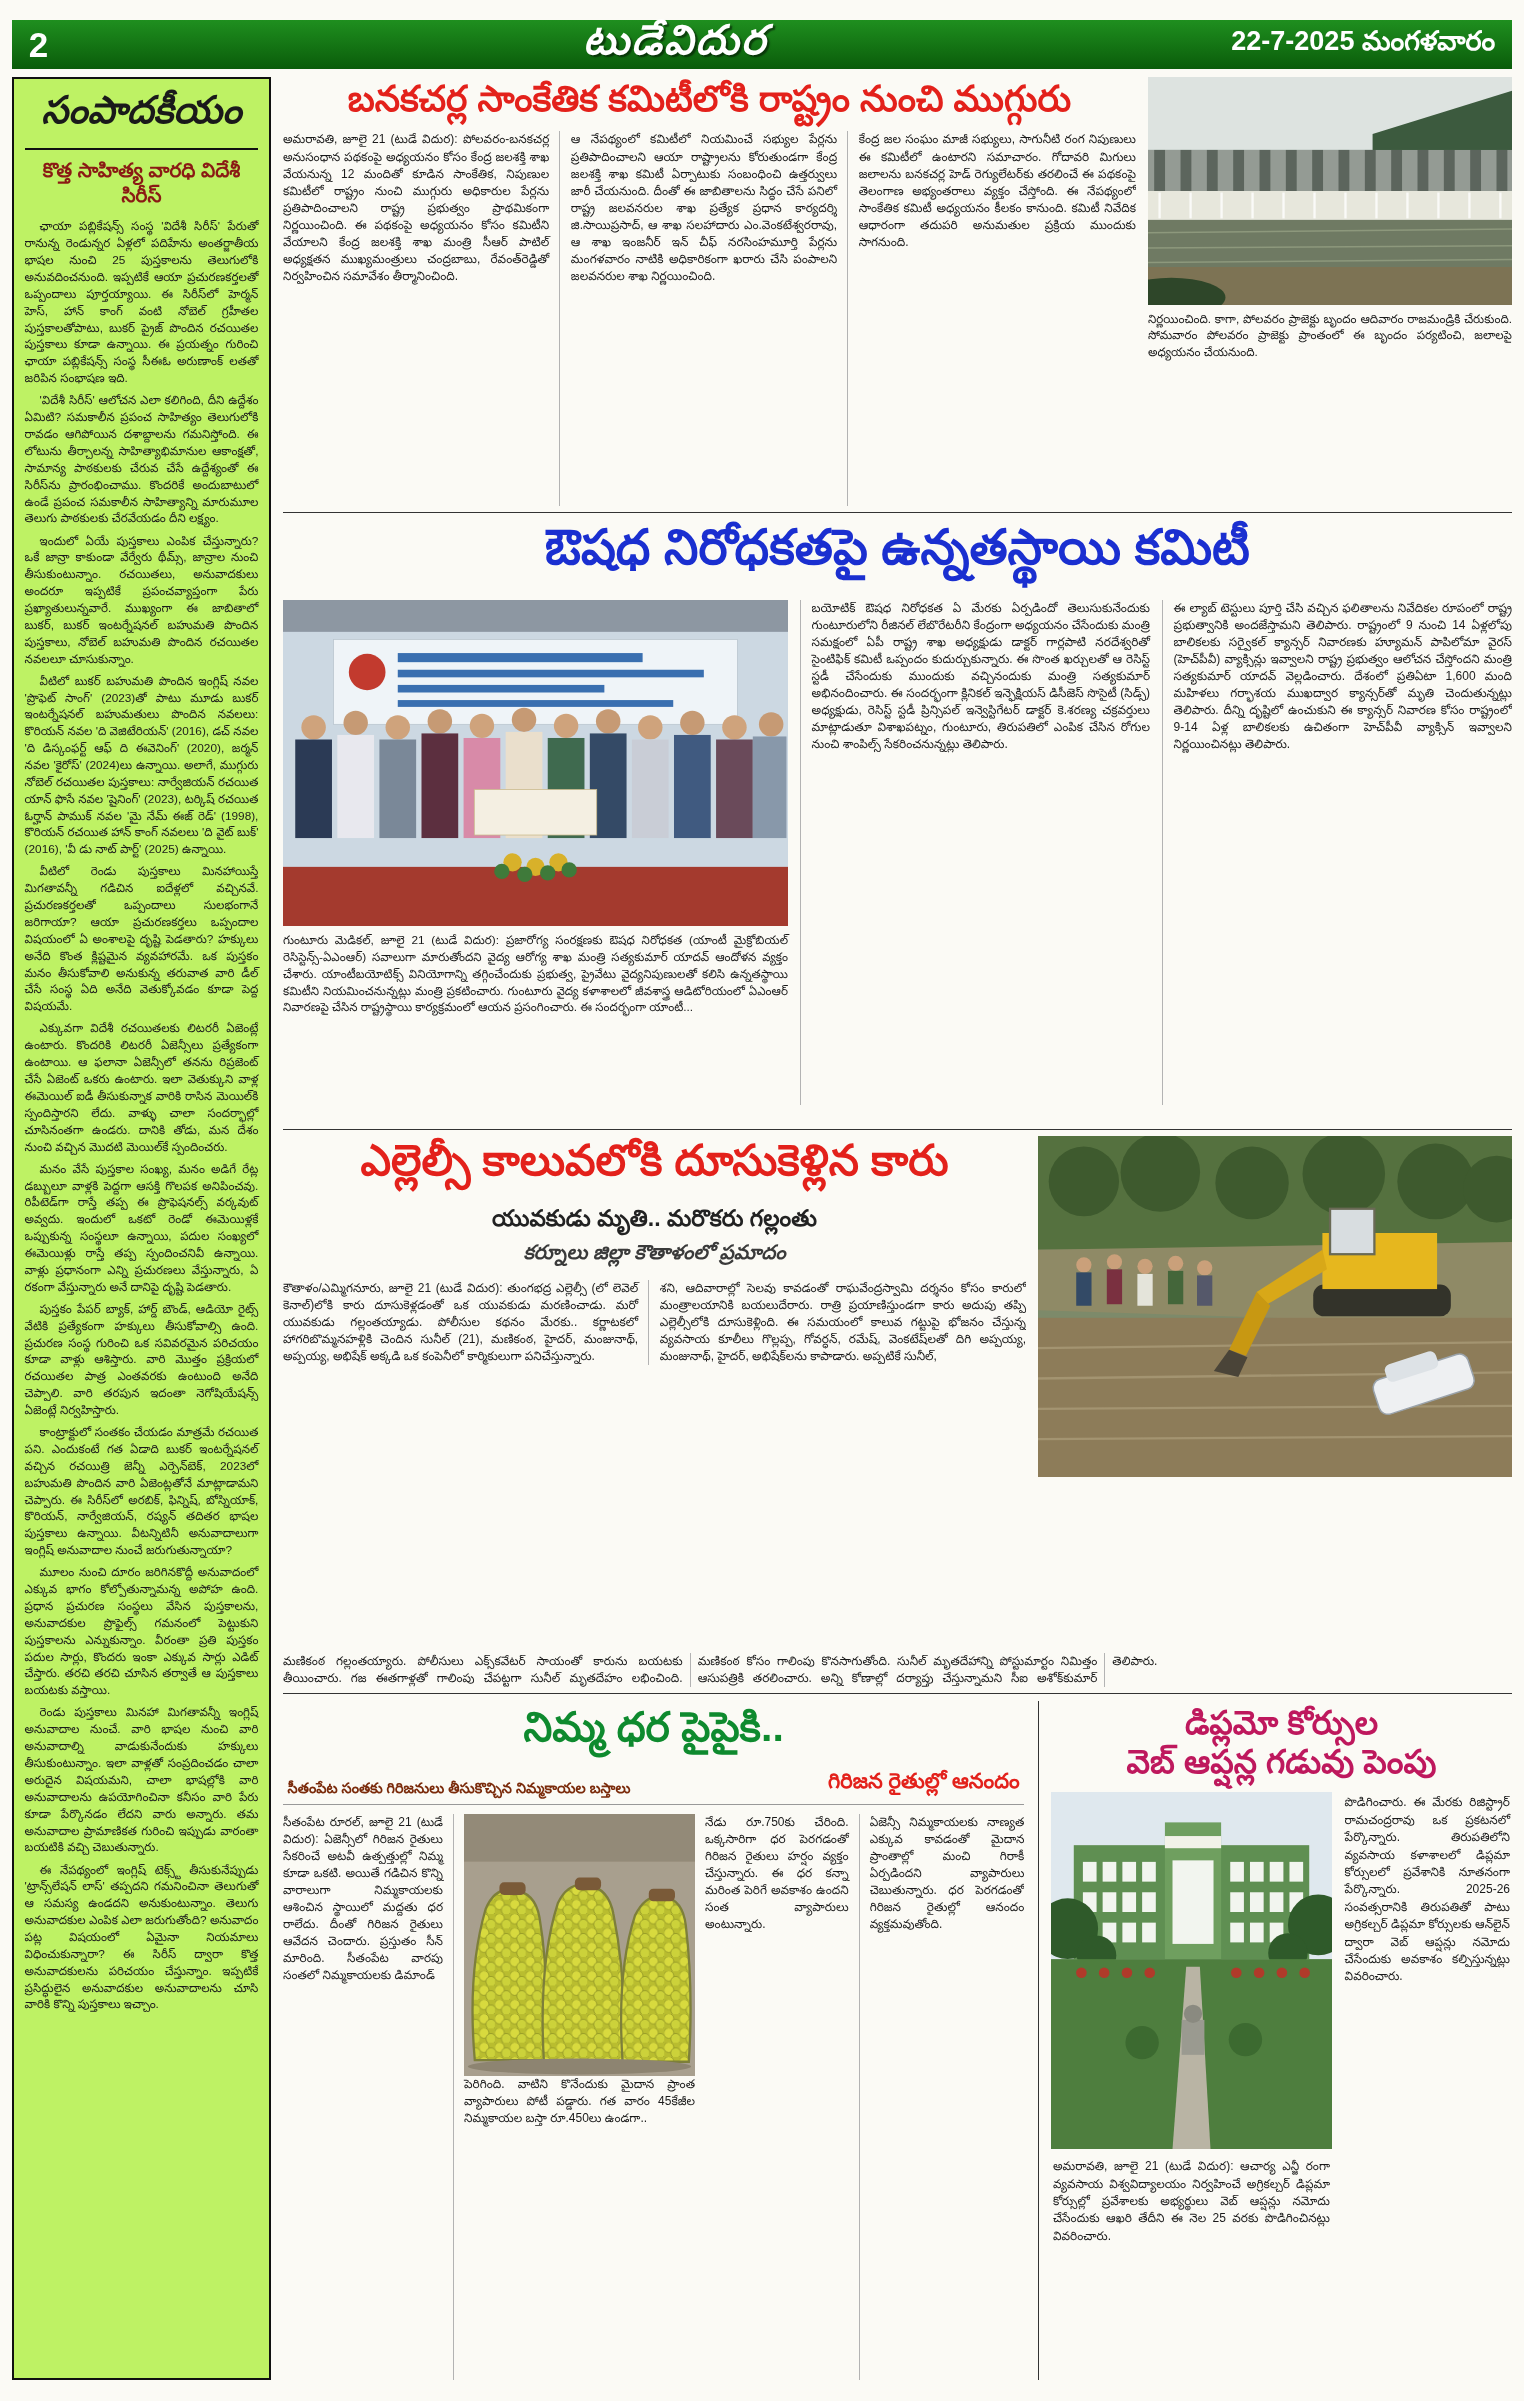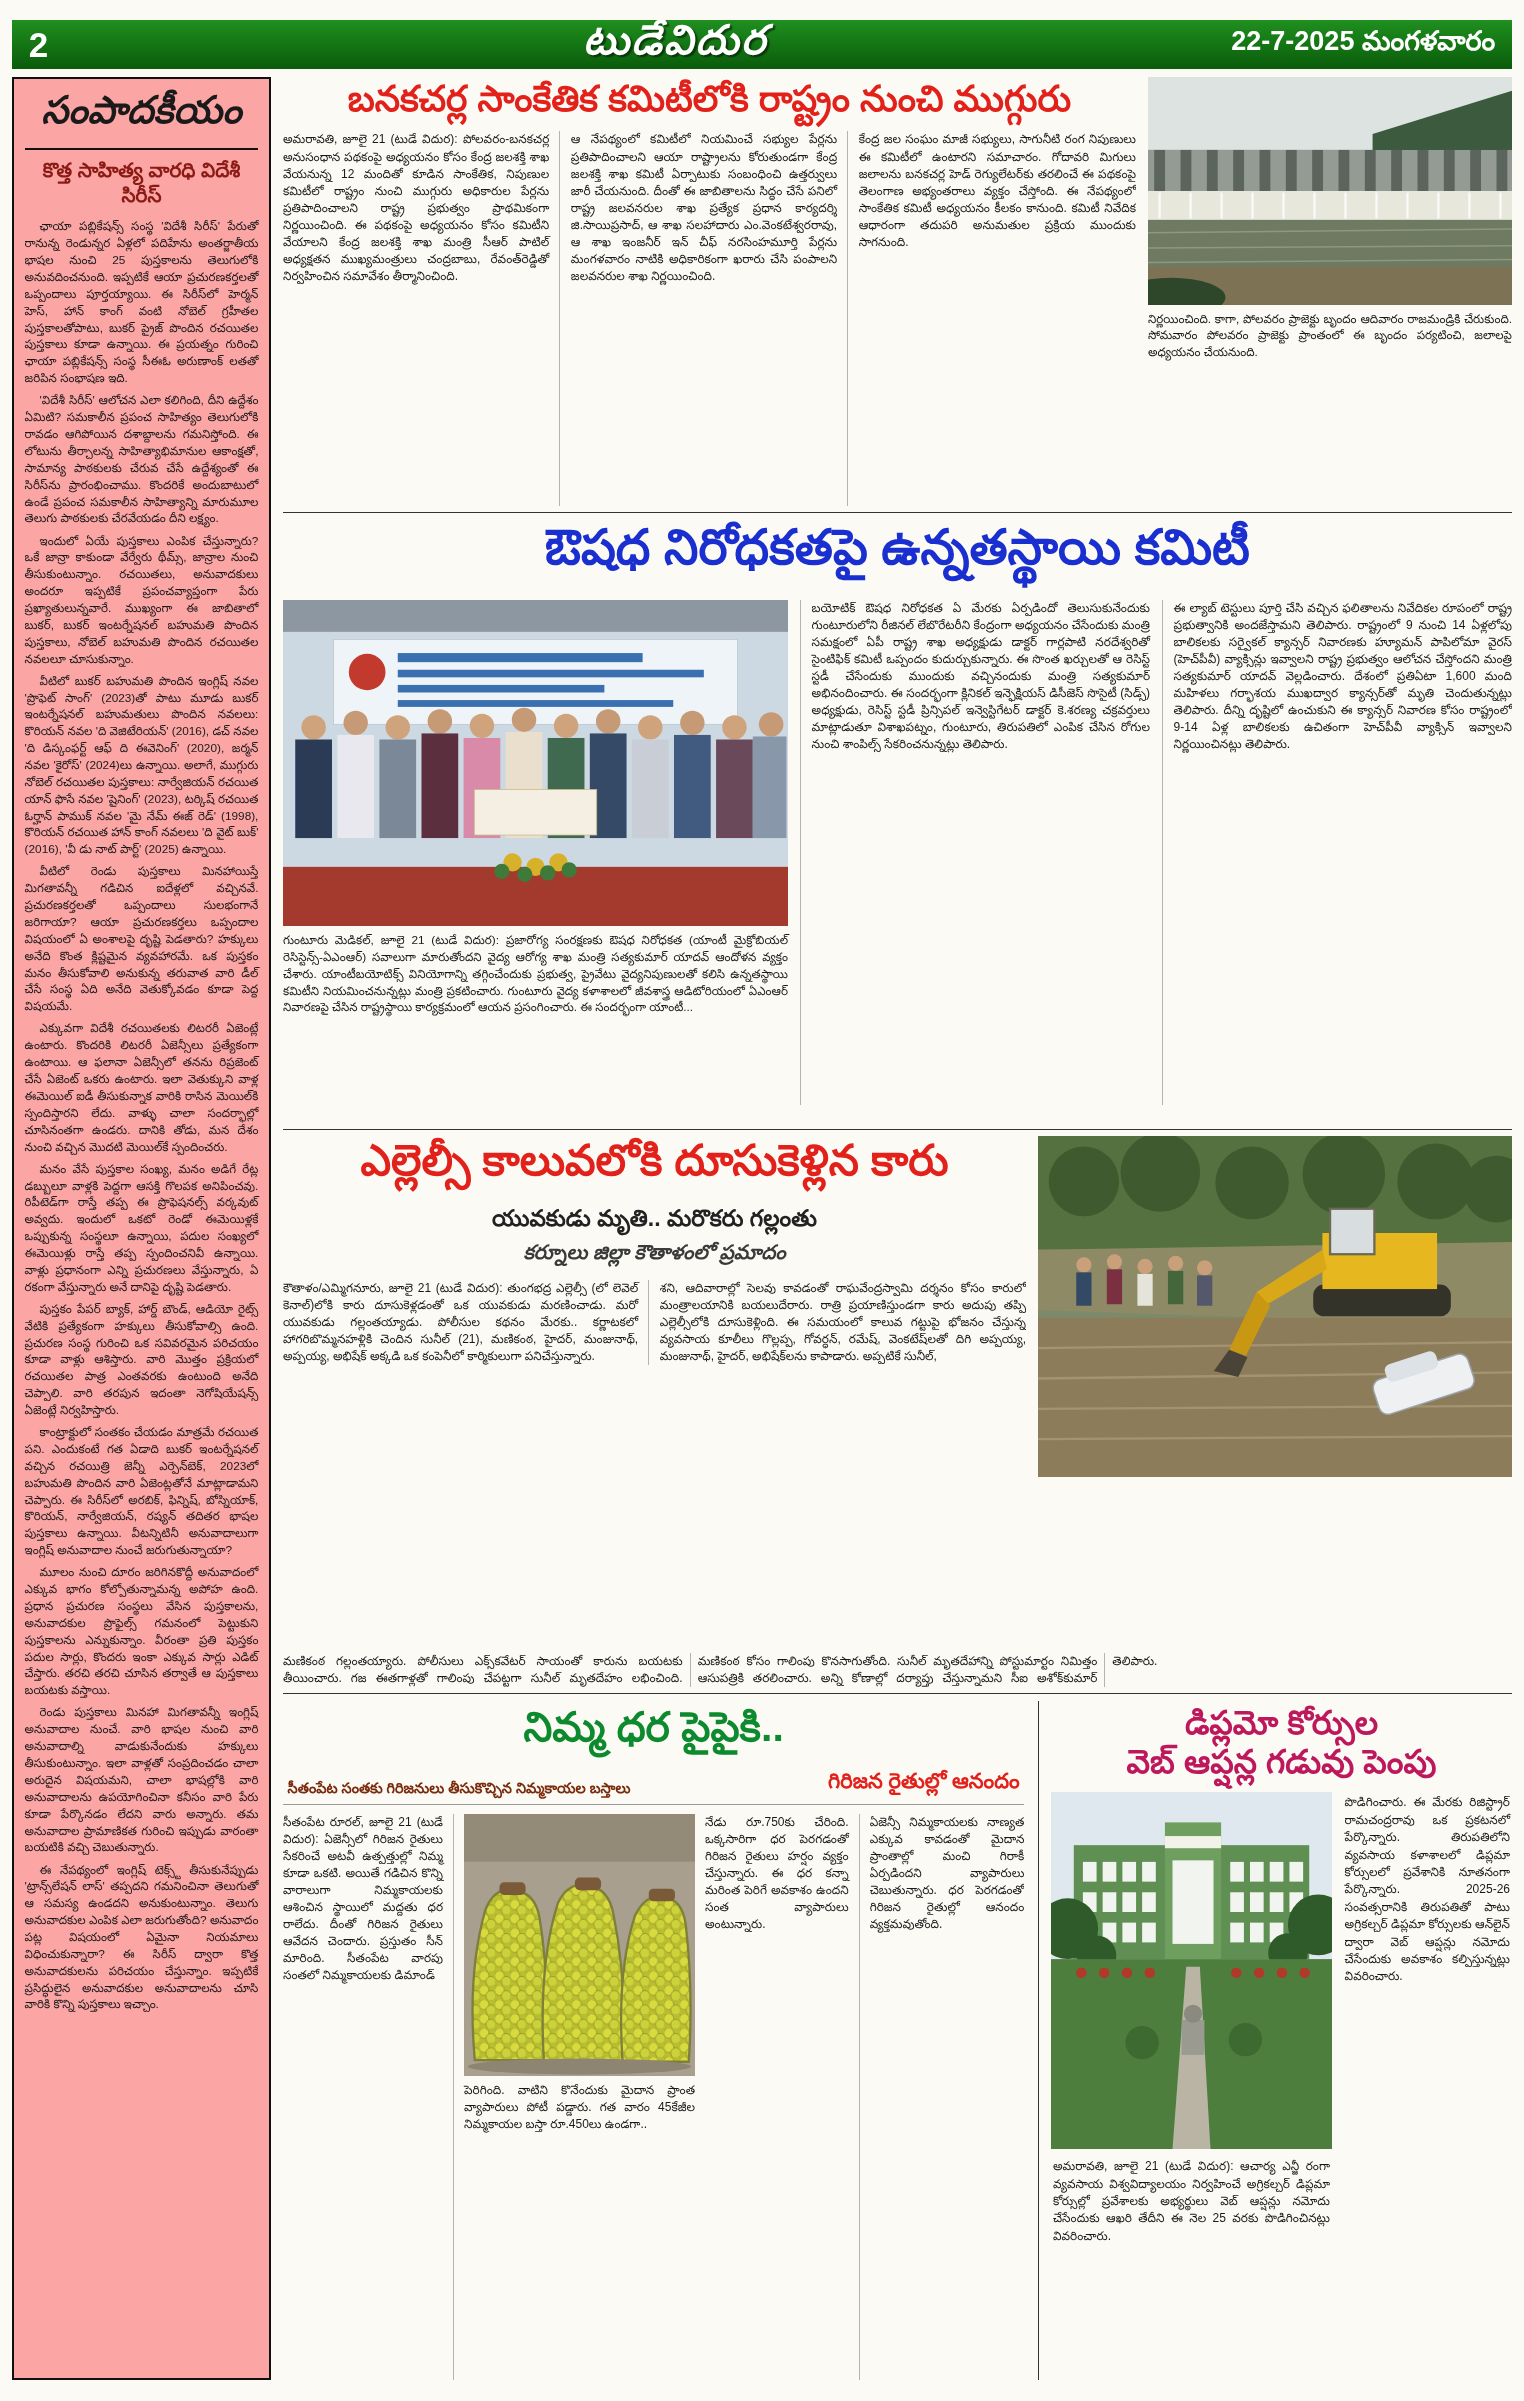--- a/index.html
+++ b/index.html
@@ -9,21 +9,21 @@
   .topbar{height:49px;background:linear-gradient(#1f8f1f,#0a5c0a);display:flex;align-items:center;
           padding:0 16.7px;color:#fff;margin-bottom:7.6px;}
   .pagenum{font-size:35px;font-weight:bold;width:91px;}
   .masthead{flex:1;text-align:center;font-size:41px;font-weight:bold;letter-spacing:2.3px;
             font-family:"Liberation Serif",serif;font-style:italic;
             text-shadow:2.3px 2.3px 1.5px rgba(0,0,0,.5);}
   .issuedate{font-size:27px;font-weight:bold;text-align:right;}
   
   .content{display:flex;gap:12px;height:2303px;}
   .editorial{width:259px;flex:none;border:2.3px solid #111;box-sizing:border-box;
-             padding:7.6px 10.6px;overflow:hidden;background:#fca5a5;}
+             padding:7.6px 10.6px;overflow:hidden;background:#bef264;}
   .ed-title{font-size:38px;font-weight:bold;font-style:italic;text-align:center;
             font-family:"Liberation Serif",serif;border-bottom:2.3px solid #111;padding-bottom:7.6px;margin:1.5px 0 7.6px;}
   .ed-head{color:#8a1a14;font-size:20px;font-weight:bold;text-align:center;margin:4.6px 0 10.6px;line-height:1.25;}
   .ed-body p{font-size:11.8px;line-height:1.43;text-align:justify;margin:0 0 5.3px;text-indent:15px;}
   .main{flex:1;min-width:0;display:flex;flex-direction:column;}
   section{box-sizing:border-box;overflow:hidden;}
   .bodytext{font-size:12px;line-height:1.42;text-align:justify;}
   .colrule{border-right:0.8px solid #b3b3b3;padding-right:10px;}
   .photo{width:100%;display:block;background:#ddd;}
   .photo svg{width:100%;height:100%;display:block;}
@@ -54,21 +54,21 @@
   
   .bottomrow{flex:1;border-top:1.5px solid #333;margin-top:6px;padding-top:7.6px;
              display:grid;grid-template-columns:1fr 474px;gap:13.7px;min-height:0;}
   .art4{display:flex;flex-direction:column;overflow:hidden;}
   .art4 h2{font-size:41px;font-weight:bold;color:#0e8a2e;text-align:center;margin:3px 0 7.6px;}
   .subrow4{display:flex;justify-content:space-between;align-items:flex-end;gap:10.6px;
            border-bottom:0.8px solid #999;padding:0 4.6px 6px;margin-bottom:9px;}
   .sub4a{color:#7a2a0a;font-weight:bold;font-size:14.4px;max-width:60%;line-height:1.3;}
   .sub4b{color:#e3211b;font-weight:bold;font-size:21px;}
   .art4-body{display:grid;grid-template-columns:171px 231px 1fr 1fr;gap:10px;flex:1;overflow:hidden;}
-  .lemons-col{display:flex;flex-direction:column;gap:6px;}
+  .lemons-col{display:flex;flex-direction:column;}
   .lemons-col .photo{height:262px;}
   .art5{border-left:1.5px solid #333;padding-left:12px;display:flex;flex-direction:column;overflow:hidden;}
   .art5 h2{font-size:33px;font-weight:bold;color:#be185d;text-align:center;line-height:1.2;margin:1.5px 0 10.6px;}
   .art5-body{display:grid;grid-template-columns:281px 1fr;gap:10.6px;flex:1;overflow:hidden;}
   .art5-photo-col{display:flex;flex-direction:column;gap:6.8px;}
   .art5-photo-col .photo{height:357px;}
   .art5-photo-col p,.art5-right p{font-size:12px;line-height:1.45;text-align:justify;margin:2px;}
 </style>
 </head>
 <body>

